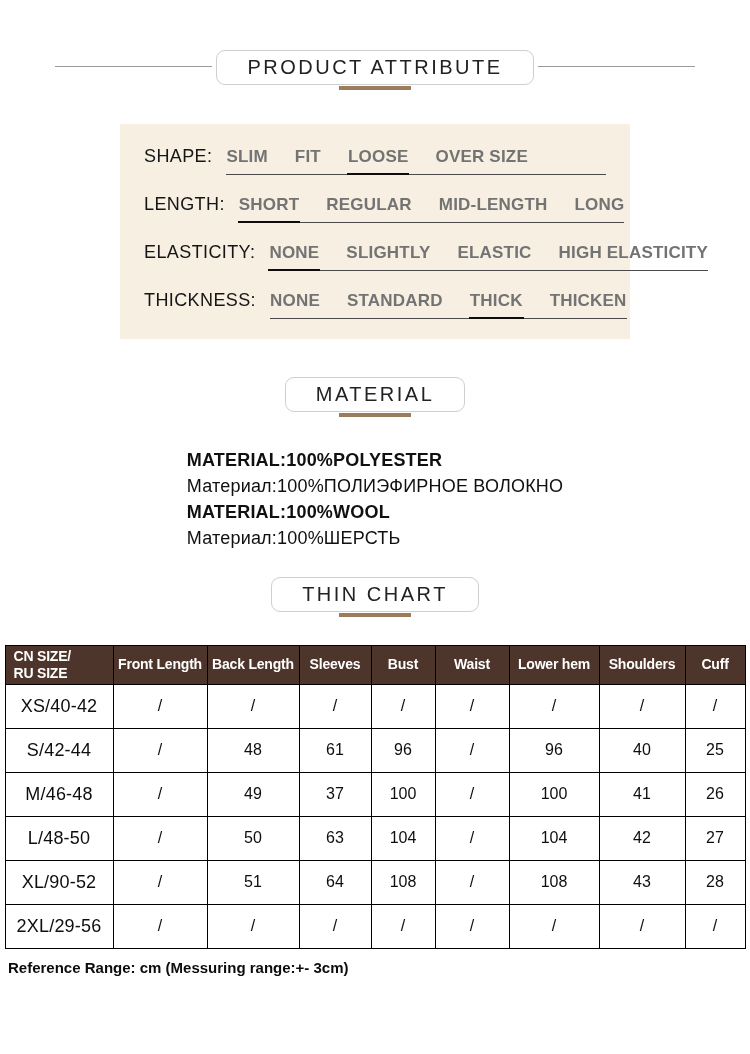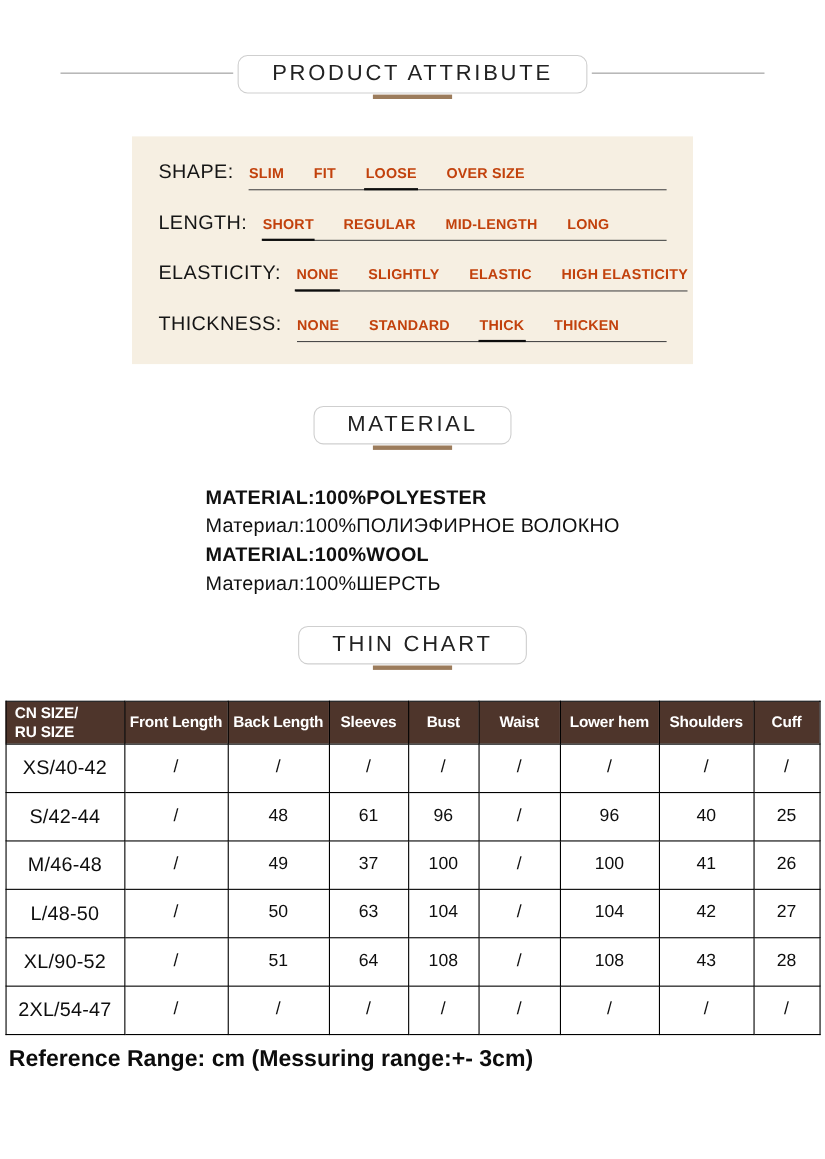--- a/index.html
+++ b/index.html
@@ -23,41 +23,41 @@
   .accent-bar{width:72px;height:4px;background:var(--accent);margin:1px auto 0;}
   .mt-material{margin-top:38px;}
   .mt-size{margin-top:26px;}
 
   
   .attr-panel{width:510px;margin:34px auto 0;background:var(--panel-bg);padding:22px 24px 18px;}
   .attr-row{display:flex;align-items:baseline;margin-bottom:19px;}
   .attr-row:last-child{margin-bottom:2px;}
   .attr-label{font-size:18px;font-weight:400;letter-spacing:.4px;margin-right:14px;white-space:nowrap;color:#151515;}
   .attr-opts{flex:1;display:flex;gap:27px;border-bottom:1px solid #4a4a4a;padding-bottom:7px;}
-  .opt{font-size:13px;font-weight:700;letter-spacing:.2px;position:relative;white-space:nowrap;color:#c2410c;}
+  .opt{font-size:17px;font-weight:700;letter-spacing:.2px;position:relative;white-space:nowrap;color:#737373;}
   .opt.sel::after{content:"";position:absolute;left:-1px;right:-1px;bottom:-8px;height:2px;background:#0d0d0d;}
 
   
   .material-block{width:max-content;margin:30px auto 0;}
   .m-line{font-size:18px;line-height:26px;letter-spacing:.2px;color:#101010;}
   .m-line.bold{font-weight:700;}
 
   
   .size-table{width:740px;margin:28px auto 0;border-collapse:collapse;table-layout:fixed;}
   .size-table th,.size-table td{border:1px solid #000;text-align:center;vertical-align:middle;padding:2px;}
   .size-table thead tr.en th{background:var(--thead-bg);color:var(--thead-fg);font-size:14px;font-weight:700;
       height:38px;line-height:1.2;letter-spacing:-0.2px;white-space:nowrap;}
   .size-table thead tr.en th.first{text-align:left;padding-left:8px;white-space:pre-line;}
   .size-table thead tr.ru td{font-size:14px;height:50px;line-height:1.2;white-space:pre-line;color:#0e0e0e;}
   .size-table tbody td{font-size:16px;height:44px;color:#0e0e0e;}
   .size-table tbody td.size{font-size:18px;letter-spacing:.2px;}
 
   
   .notes{margin:10px 8px 0;}
-  .note-1{font-size:21px;font-weight:700;color:#0c0c0c;}
+  .note-1{font-size:15px;font-weight:700;color:#0c0c0c;}
 </style>
 </head>
 <body>
 
 <div class="page">
 
   <div class="hdr-wrap">
     <div class="hline"></div>
     <div class="hdr-center">
       <div class="hdr-box">PRODUCT ATTRIBUTE</div>
@@ -203,21 +203,21 @@
         <td>/</td>
         <td>51</td>
         <td>64</td>
         <td>108</td>
         <td>/</td>
         <td>108</td>
         <td>43</td>
         <td>28</td>
       </tr>
       <tr>
-        <td class="size">2XL/54-47</td>
+        <td class="size">2XL/29-56</td>
         <td>/</td>
         <td>/</td>
         <td>/</td>
         <td>/</td>
         <td>/</td>
         <td>/</td>
         <td>/</td>
         <td>/</td>
       </tr>
     </tbody>

